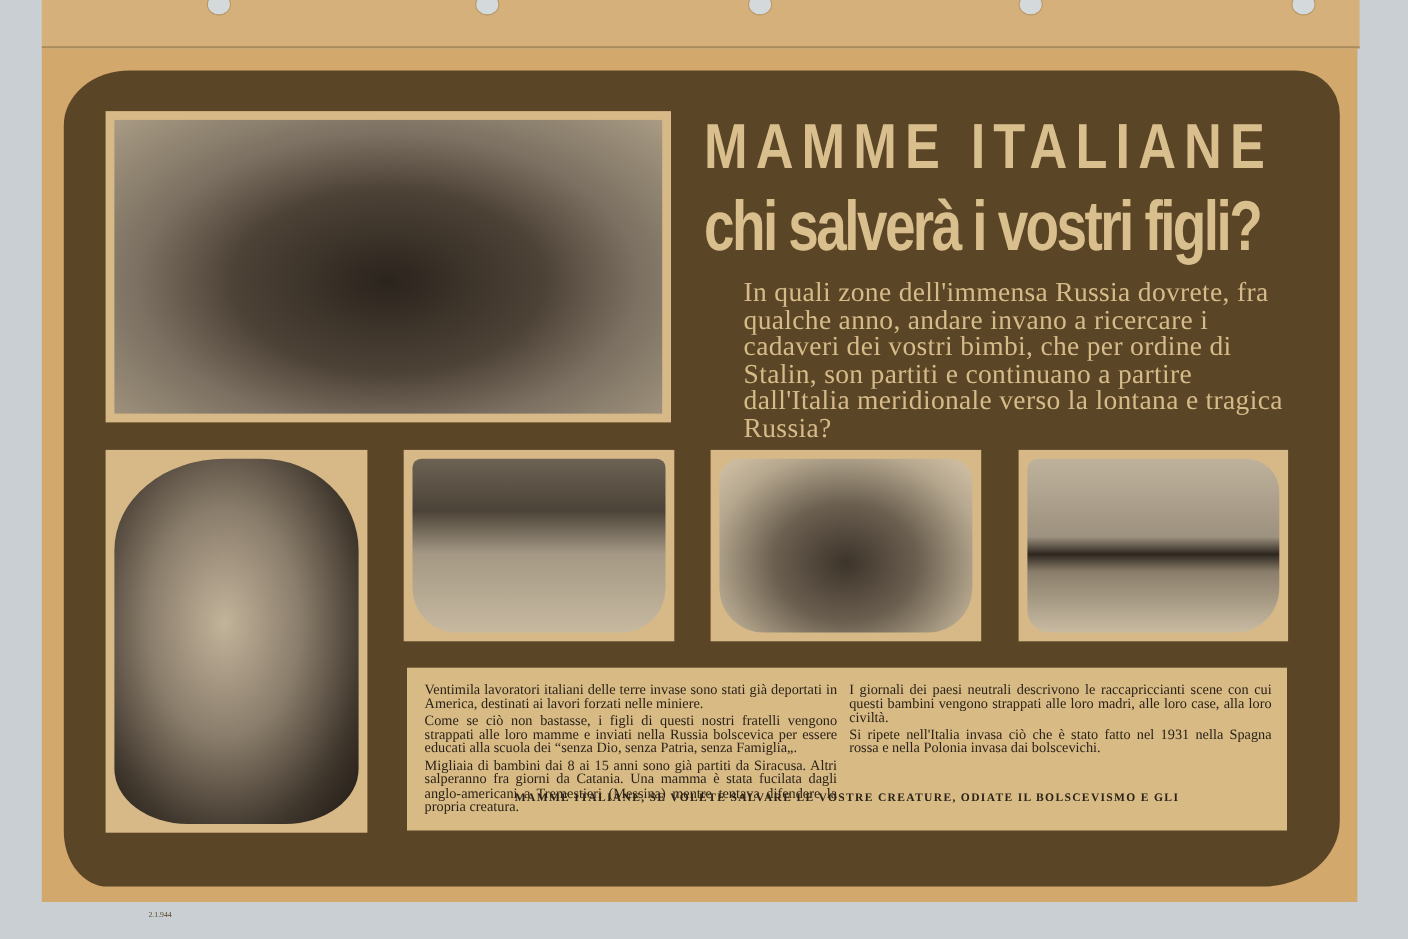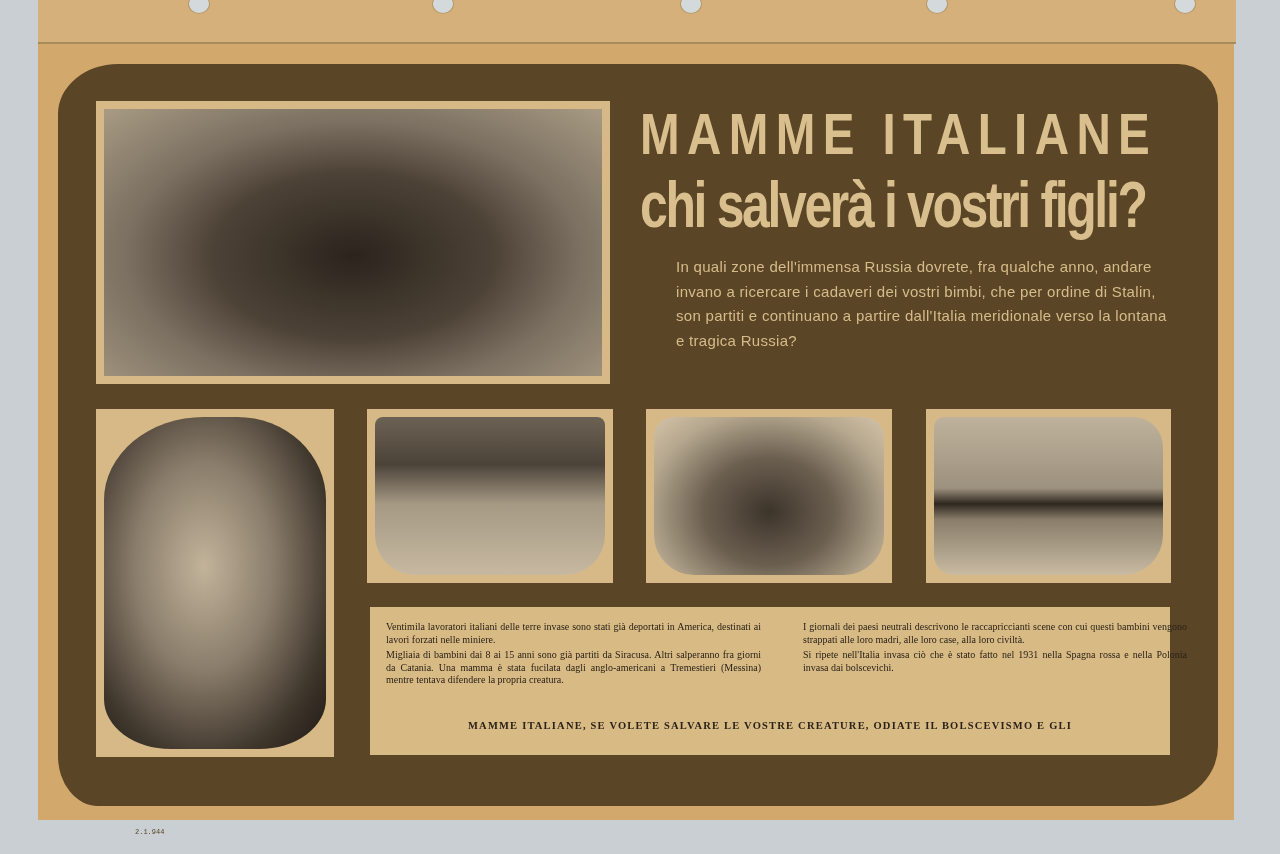--- a/index.html
+++ b/index.html
@@ -51,39 +51,39 @@
     transform:scaleX(0.82); transform-origin:left top; white-space:nowrap;
   }
   .title2 {
     position:absolute; left:640px; top:168px; width:560px;
     font-family:"Liberation Sans", sans-serif; font-weight:bold;
     font-size:64px; letter-spacing:-3px; color:#d9bf8e;
     transform:scaleX(0.78); transform-origin:left top; white-space:nowrap;
   }
   .lead {
     position:absolute; left:676px; top:255px; width:500px;
-    font-family:Liberation Sans, sans-serif; font-size:15px; line-height:24.5px;
+    font-family:Liberation Serif, serif; font-size:25px; line-height:24.5px;
     color:#d6bb8a; letter-spacing:0.3px;
   }
   .textbox {
     position:absolute; left:370px; top:607px; width:800px; height:148px;
     background:#d8ba85;
     font-family:"Liberation Serif", serif; color:#2a2218;
   }
-  .col { position:absolute; top:14px; font-size:10px; line-height:12.5px; }
+  .col { position:absolute; top:14px; font-size:13px; line-height:12.5px; }
   .col.left { left:16px; width:375px; }
-  .col.right { left:402px; width:384px;margin-left:31px; }
+  .col.right { left:402px; width:384px; }
   .col p { margin:0 0 3px 0; text-align:justify; }
   .slogan {
     position:absolute; left:0; right:0; top:109px; text-align:center;
     font-family:"Liberation Serif", serif; font-weight:bold; font-size:10.5px;
     letter-spacing:1.2px; line-height:19px; text-transform:uppercase;
   }
   .archive {
-    position:absolute; left:135px; top:828px; font-family:Liberation Mono, monospace;
+    position:absolute; left:135px; top:828px; font-family:Liberation Serif, serif;
     font-size:7px; color:#5a4526;
   }
 </style>
 </head>
 <body>
 
 <div class="strip">
   <div class="hole" style="left:150px"></div>
   <div class="hole" style="left:394px"></div>
   <div class="hole" style="left:642px"></div>
@@ -111,20 +111,21 @@
     <div class="img"></div>
   </div>
 
 <div class="title1">MAMME ITALIANE</div>
 <div class="title2">chi salverà i vostri figli?</div>
 <div class="lead">In quali zone dell'immensa Russia dovrete, fra qualche anno, andare invano a ricercare i cadaveri dei vostri bimbi, che per ordine di Stalin, son partiti e continuano a partire dall'Italia meridionale verso la lontana e tragica Russia?</div>
 
 <div class="textbox">
   <div class="col left">
     <p>Ventimila lavoratori italiani delle terre invase sono stati già deportati in America, destinati ai lavori forzati nelle miniere.</p>
+    <p>Come se ciò non bastasse, i figli di questi nostri fratelli vengono strappati alle loro mamme e inviati nella Russia bolscevica per essere educati alla scuola dei “senza Dio, senza Patria, senza Famiglia„.</p>
     <p>Migliaia di bambini dai 8 ai 15 anni sono già partiti da Siracusa. Altri salperanno fra giorni da Catania. Una mamma è stata fucilata dagli anglo-americani a Tremestieri (Messina) mentre tentava difendere la propria creatura.</p>
   </div>
   <div class="col right">
     <p>I giornali dei paesi neutrali descrivono le raccapriccianti scene con cui questi bambini vengono strappati alle loro madri, alle loro case, alla loro civiltà.</p>
     <p>Si ripete nell'Italia invasa ciò che è stato fatto nel 1931 nella Spagna rossa e nella Polonia invasa dai bolscevichi.</p>
   </div>
   <div class="slogan">
     <div>MAMME ITALIANE, SE VOLETE SALVARE LE VOSTRE CREATURE, ODIATE IL BOLSCEVISMO E GLI</div>
   </div>
 </div>

